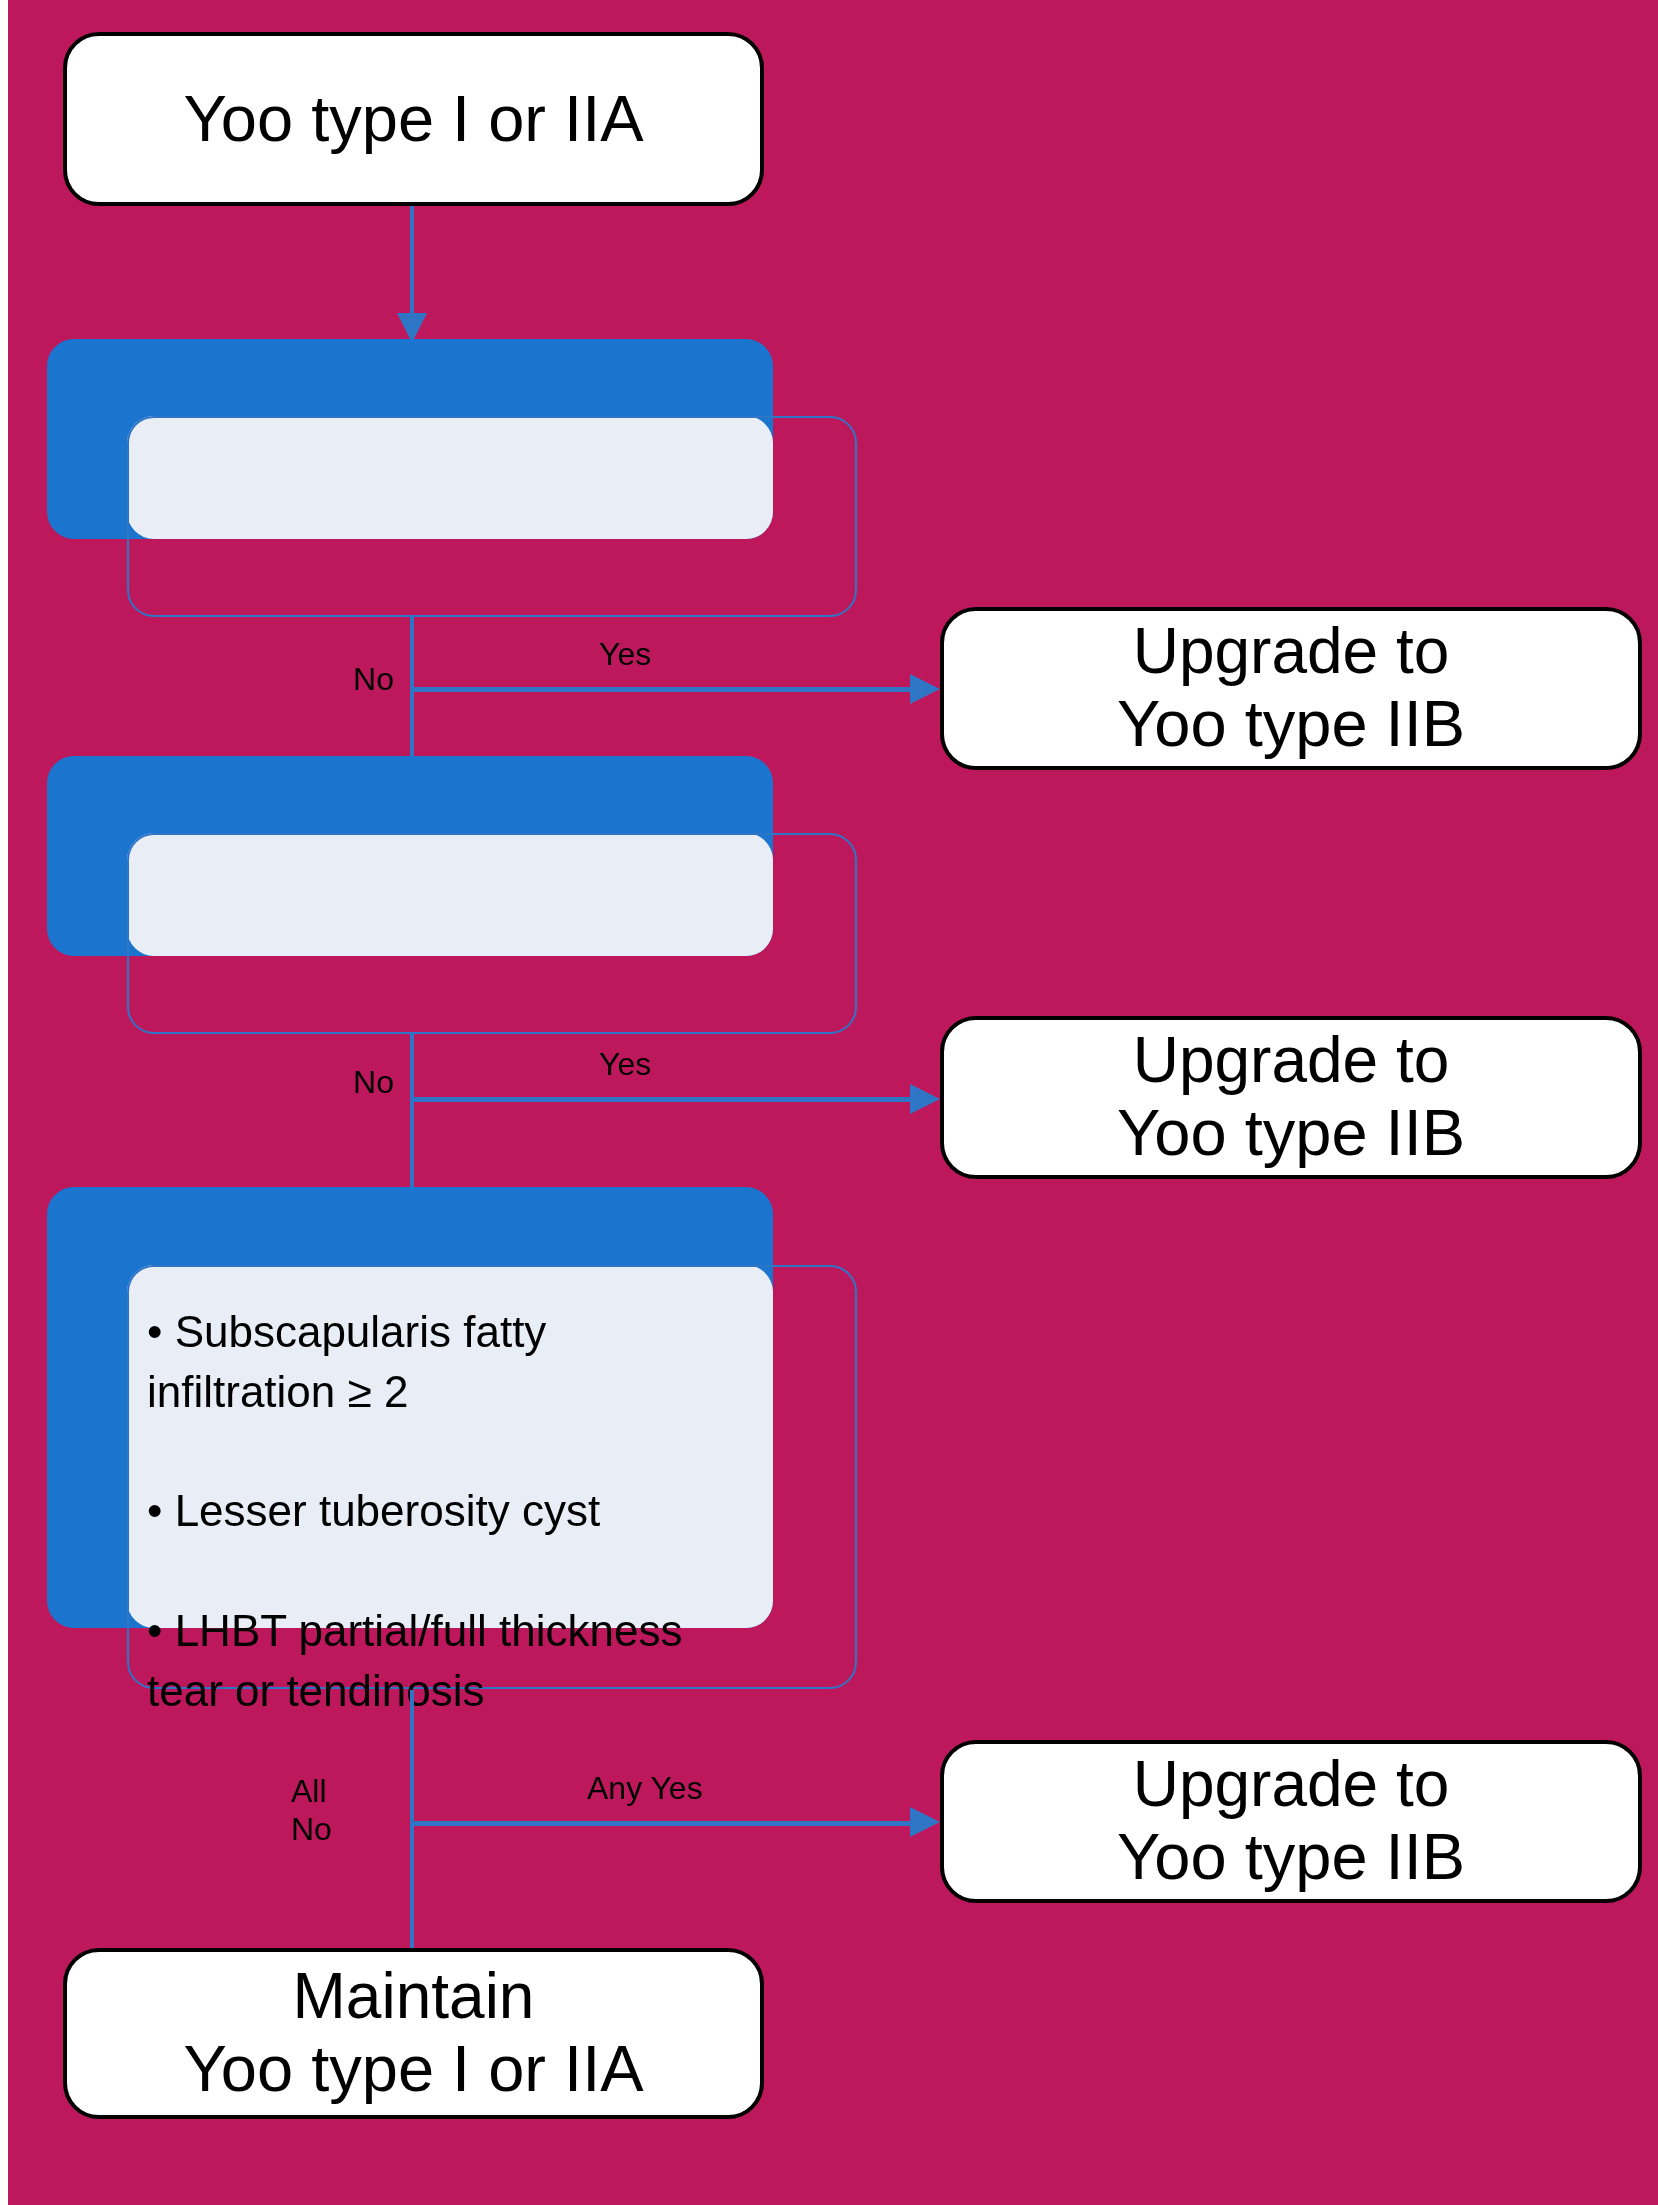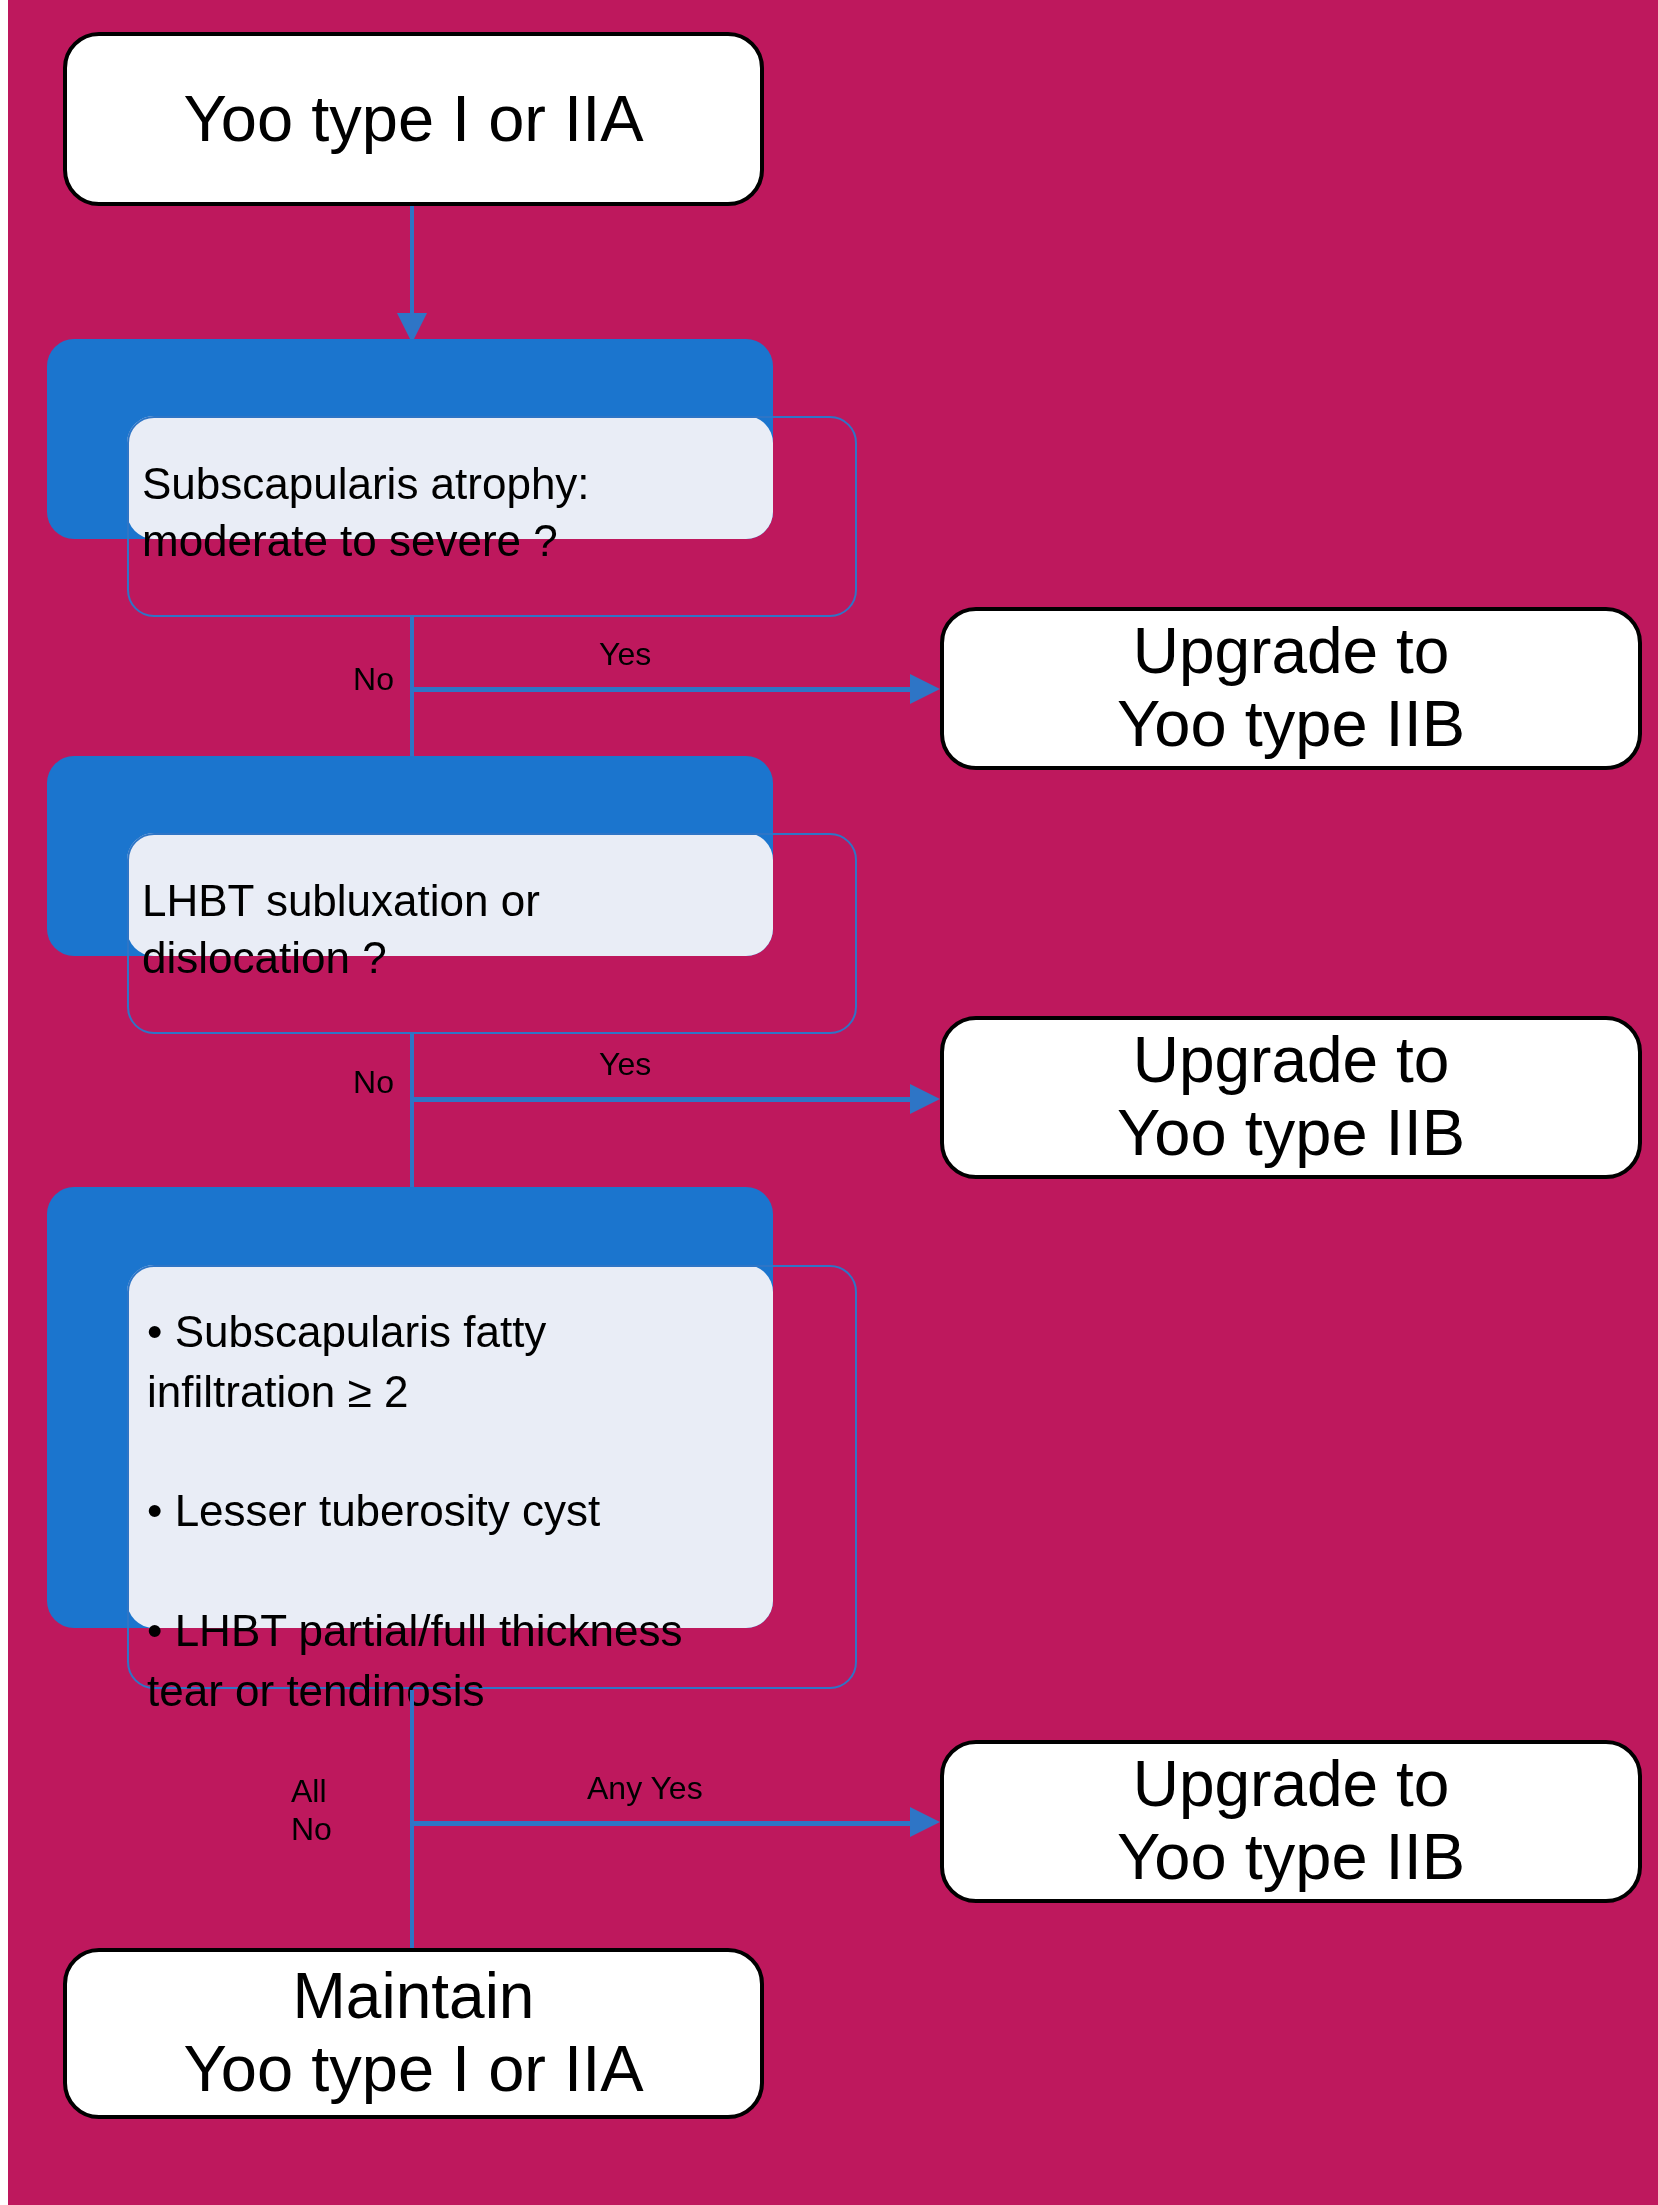--- a/index.html
+++ b/index.html
@@ -95,39 +95,35 @@
   <div class="term" style="left:55px;top:32px;width:701px;height:174px;">
     <div class="big">Yoo type I or IIA</div>
   </div>
 
   <div class="vline" style="left:402px;top:206px;height:113px;"></div>
   <div class="arrow-down" style="left:389px;top:313px;"></div>
 
   <div class="dec-shadow" style="left:39px;top:339px;width:726px;height:200px;"></div>
   <div class="dec-fill" style="left:119px;top:416px;width:646px;height:123px;"></div>
   <div class="dec-outline" style="left:119px;top:416px;width:730px;height:201px;"></div>
-  <div class="dec-text" style="left:134px;top:455px;width:695px;">Subscapularis atrophy:
-moderate to severe ?</div>
 
   <div class="vline" style="left:402px;top:617px;height:142px;"></div>
   <div class="edge-label" style="left:288px;top:661px;width:98px;text-align:right;">No</div>
   <div class="hline" style="left:402px;top:687px;width:503px;"></div>
   <div class="arrow-right" style="left:902px;top:674px;"></div>
   <div class="edge-label" style="left:591px;top:636px;width:127px;">Yes</div>
 
   <div class="term" style="left:932px;top:607px;width:702px;height:163px;">
     <div class="small">Upgrade to</div>
     <div class="big">Yoo type IIB</div>
   </div>
 
   <div class="dec-shadow" style="left:39px;top:756px;width:726px;height:200px;"></div>
   <div class="dec-fill" style="left:119px;top:833px;width:646px;height:123px;"></div>
   <div class="dec-outline" style="left:119px;top:833px;width:730px;height:201px;"></div>
-  <div class="dec-text" style="left:134px;top:872px;width:695px;">LHBT subluxation or
-dislocation ?</div>
 
   <div class="vline" style="left:402px;top:1034px;height:156px;"></div>
   <div class="edge-label" style="left:288px;top:1064px;width:98px;text-align:right;">No</div>
   <div class="hline" style="left:402px;top:1097px;width:503px;"></div>
   <div class="arrow-right" style="left:902px;top:1084px;"></div>
   <div class="edge-label" style="left:591px;top:1046px;width:127px;">Yes</div>
 
   <div class="term" style="left:932px;top:1016px;width:702px;height:163px;">
     <div class="small">Upgrade to</div>
     <div class="big">Yoo type IIB</div>

